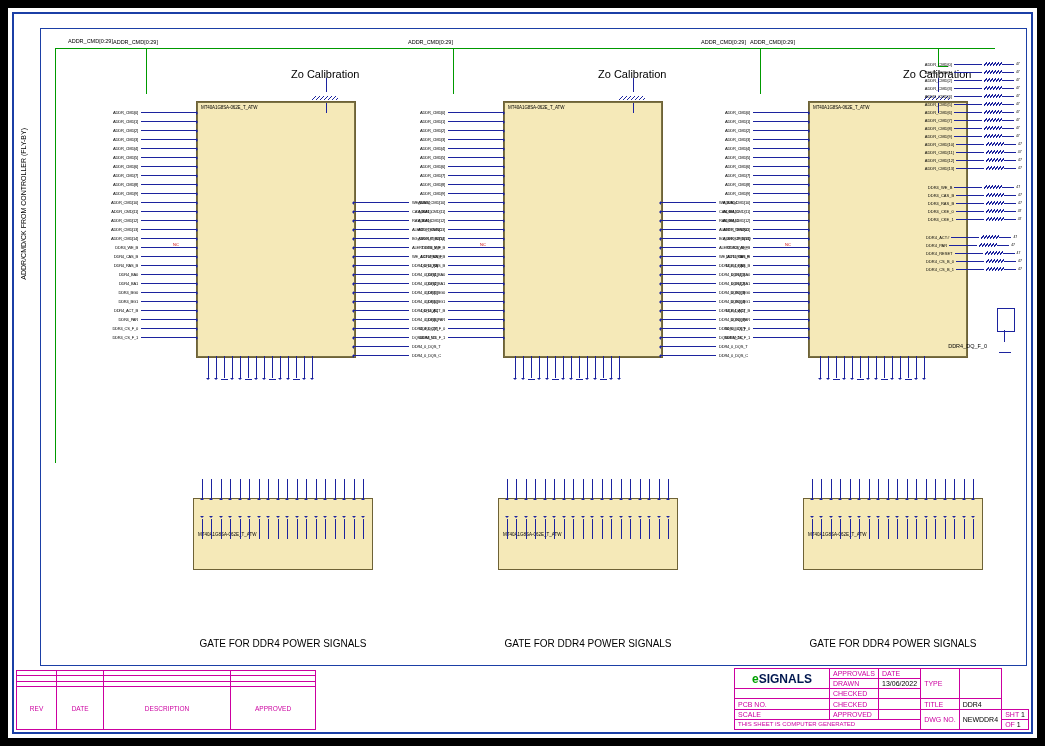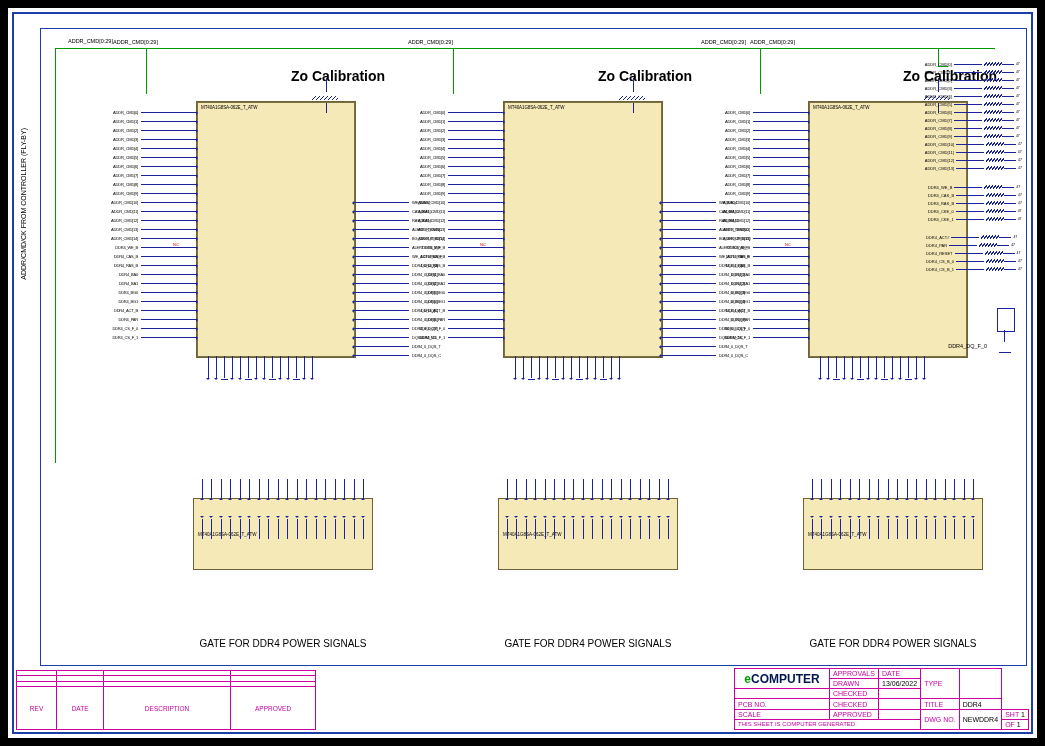--- a/index.html
+++ b/index.html
@@ -33,22 +33,22 @@
     position: absolute;
     left: 12px;
     top: 120px;
     font-size: 7px;
     color: #000;
     writing-mode: vertical-rl;
     transform: rotate(180deg);
   }
   .zo-cal {
     position: absolute;
-    font-size: 14px;
-    font-weight: bold;
+    font-size: 11px;
+    font-weight: normal;
     color: #000;
   }
   
   .bus-h {
     position: absolute;
     height: 1px;
     background: #009900;
   }
   .bus-v {
     position: absolute;
@@ -1109,21 +1109,21 @@
     <div style="position:absolute;left:13px;top:22px;width:1px;height:12px;background:#1c239e;"></div>
     <div style="position:absolute;left:8px;top:44px;width:12px;height:1px;background:#1c239e;"></div>
   </div>
   <div class="bus-label" style="right:50px;top:335px;">DDR4_DQ_F_0</div>
 
   <div class="title-block">
     <table>
       <tbody>
           <tr style="height:10px;">
         <td rowspan="2" style="width:88px;text-align:center;">
-          <span class="logo"><span class="e">e</span><span>COMPUTER</span></span>
+          <span class="logo"><span class="e">e</span><span>SIGNALS</span></span>
         </td>
         <td>APPROVALS</td>
         <td>DATE</td>
         <td rowspan="3" style="width:26px;">TYPE</td>
         <td rowspan="3"></td>
       </tr>
       <tr style="height:10px;">
         <td>DRAWN</td>
         <td class="blk">13/06/2022</td>
       </tr>

